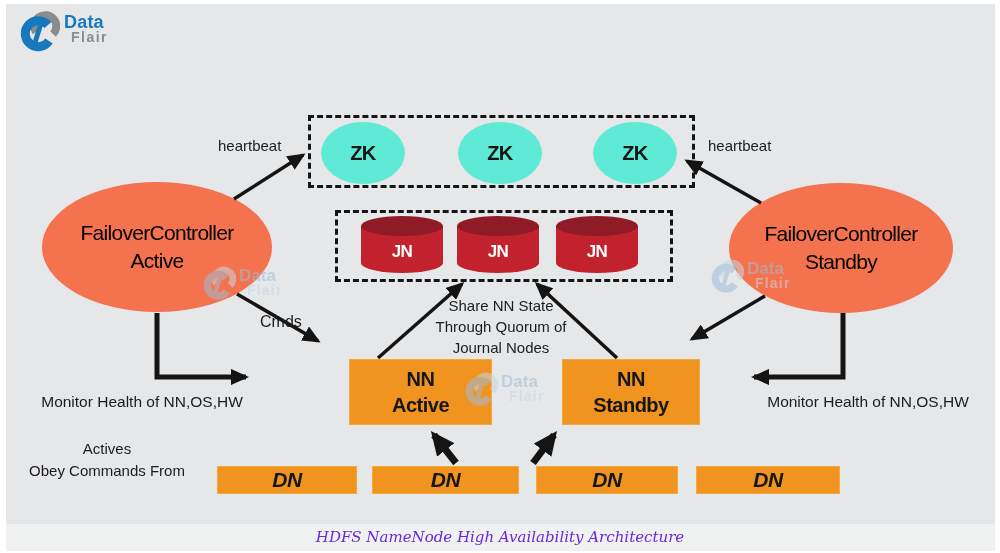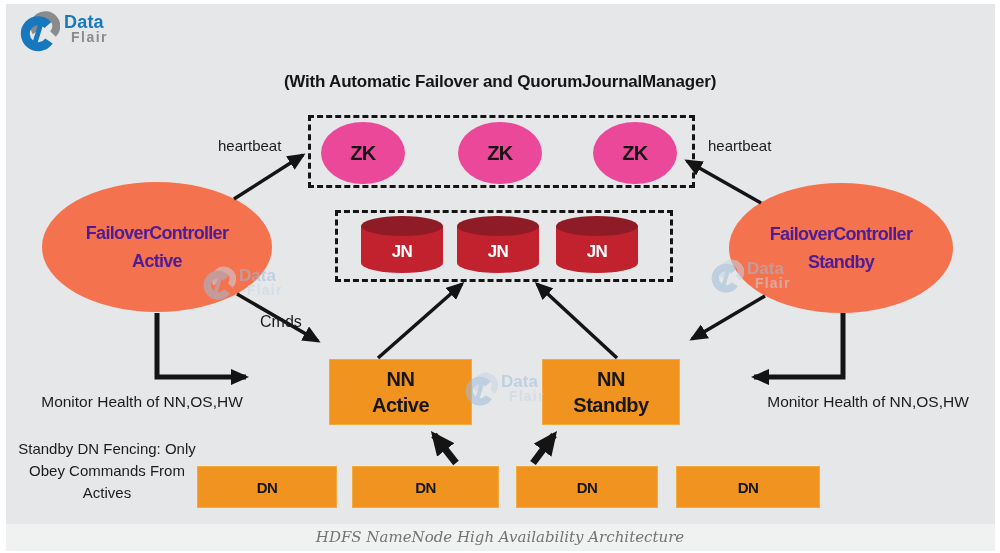--- a/index.html
+++ b/index.html
@@ -38,40 +38,40 @@
   .zk-quorum { left:308px; top:115px; width:387px; height:73px; }
   .jn-quorum { left:335px; top:210px; width:338px; height:72px; }
 
   
   .ellipse {
     position:absolute; border-radius:50%;
     display:flex; flex-direction:column; align-items:center; justify-content:center;
     z-index:2; text-align:center;
   }
   .zk-node {
-    width:84px; height:62px; top:122px; background:#ec4899;
+    width:84px; height:62px; top:122px; background:#5eead4;
     font-size:20px; font-weight:700; letter-spacing:-.5px; color:#151515;
   }
   .zk1 { left:321px; } .zk2 { left:458px; } .zk3 { left:593px; }
   .fc-node {
-    background:#f5724e; font-size:18px; font-weight:700; line-height:28px;
-    letter-spacing:-.7px; color:#4c1d95;
+    background:#f5724e; font-size:21px; font-weight:400; line-height:28px;
+    letter-spacing:-.7px; color:#000000;
   }
   .fc-active  { left:42px;  top:182px; width:230px; height:130px; }
   .fc-standby { left:729px; top:183px; width:224px; height:130px; }
 
   .obox {
     position:absolute; background:#f0931f; border:1px solid #f2a93f;
     display:flex; flex-direction:column; align-items:center; justify-content:center;
-    font-weight:700; letter-spacing:-.5px; color:#161616; z-index:2; text-align:center;
+    font-weight:700; letter-spacing:-.5px; color:#161616; z-index:2; text-align:center;margin-left:20px;
   }
   .nn { font-size:20px; line-height:26px; }
   .nn-active  { left:329px; top:359px; width:143px; height:66px; }
   .nn-standby { left:542px; top:359px; width:138px; height:66px; }
-  .dn { top:466px; height:42px; font-size:15px; }
+  .dn { top:466px; height:28px; font-size:21px;font-style:italic; }
   .dn1 { left:197px; width:140px; } .dn2 { left:352px; width:147px; }
   .dn3 { left:516px; width:142px; } .dn4 { left:676px; width:144px; }
 
   .jn-cyl { position:absolute; top:215px; width:84px; height:60px; z-index:2; }
   .jn1 { left:360px; } .jn2 { left:456px; } .jn3 { left:555px; }
   .jn-cyl text { font:700 17px "Liberation Sans", sans-serif; fill:#ffffff; letter-spacing:-.5px; }
 
   
   .arrows { position:absolute; left:0; top:0; z-index:3; pointer-events:none; }
   .arrows line, .arrows polyline { stroke:#141414; fill:none; }
@@ -95,41 +95,40 @@
   .wm-right  { left:706px; top:255px; }
   .wm-center { left:460px; top:368px; }
   .wm-text { margin-left:3px; margin-top:5px; line-height:1; }
   .wm-data  { display:block; font-size:17px; font-weight:700; color:#9fbdd8; }
   .wm-flair { display:block; font-size:14px; font-weight:700; color:#c6d6e5; letter-spacing:1.2px; margin:-1px 0 0 8px; }
 
   
   .caption-bar { position:absolute; left:0; top:524px; width:1000px; height:29px; background:#f0f1f1; z-index:8; }
   .caption {
     position:absolute; left:0; top:528px; width:1000px; text-align:center;
-    font-family:"DejaVu Serif", serif; font-style:italic; font-size:15px; color:#737373; z-index:9;
+    font-family:"DejaVu Serif", serif; font-style:italic; font-size:15px; color:#6d28d9; z-index:9;
   }
 </style>
 </head>
 <body>
 
 <div class="frame">
 
   <div class="logo">
     <svg width="46" height="48" viewBox="0 0 46 48">
       <path d="M22,25 A11,11 0 1 1 39,27" fill="none" stroke="#8b8b8b" stroke-width="8"></path>
       <path d="M34,18 A13,13 0 1 0 35,34" fill="none" stroke="#1878be" stroke-width="9"></path>
       <line x1="28" y1="13" x2="20" y2="39" stroke="#1878be" stroke-width="5"></line>
     </svg>
     <div class="logo-text">
       <span class="logo-data">Data</span>
       <span class="logo-flair">Flair</span>
     </div>
   </div>
 
-  <div class="subtitle">(With Automatic Failover and QuorumJournalManager)</div>
 
   <div class="dashed-box zk-quorum"></div>
   <div class="dashed-box jn-quorum"></div>
 
   <div class="ellipse zk-node zk1">ZK</div>
   <div class="ellipse zk-node zk2">ZK</div>
   <div class="ellipse zk-node zk3">ZK</div>
 
   <svg class="jn-cyl jn1" viewBox="0 0 84 60">
     <path d="M1,11 L1,48 A41,10 0 0 0 83,48 L83,11 Z" fill="#c2212e"></path>
@@ -187,26 +186,30 @@
     <line class="thin" x1="617" y1="358" x2="537" y2="284" marker-end="url(#ah)"></line>
     <polyline class="elbow" points="157,313 157,377 246,377" marker-end="url(#ah)"></polyline>
     <polyline class="elbow" points="843,313 843,377 754,377" marker-end="url(#ah)"></polyline>
     <line class="thick" x1="456" y1="463" x2="434" y2="435" marker-end="url(#ahBig)"></line>
     <line class="thick" x1="533" y1="463" x2="554" y2="435" marker-end="url(#ahBig)"></line>
   </svg>
 
   <div class="lbl lbl-heartbeat-left">heartbeat</div>
   <div class="lbl lbl-heartbeat-right">heartbeat</div>
   <div class="lbl lbl-cmds">Cmds</div>
+  <div class="lbl lbl-share">
+    <div>Share NN State</div>
+    <div>Through Quorum of</div>
+    <div>Journal Nodes</div>
+  </div>
   <div class="lbl lbl-monitor-left">Monitor Health of NN,OS,HW</div>
   <div class="lbl lbl-monitor-right">Monitor Health of NN,OS,HW</div>
   <div class="lbl lbl-block">
-    <div>Standby DN Fencing: Only</div>
+    <div>Actives</div>
     <div>Obey Commands From</div>
-    <div>Actives</div>
   </div>
 
   <div class="watermark wm-left">
     <svg width="38" height="42" viewBox="0 0 46 48">
       <path d="M22,25 A11,11 0 1 1 39,27" fill="none" stroke="#c6d6e5" stroke-width="8"></path>
       <path d="M34,18 A13,13 0 1 0 35,34" fill="none" stroke="#9fbdd8" stroke-width="9"></path>
       <line x1="28" y1="13" x2="20" y2="39" stroke="#9fbdd8" stroke-width="5"></line>
     </svg>
     <div class="wm-text">
       <span class="wm-data">Data</span>

